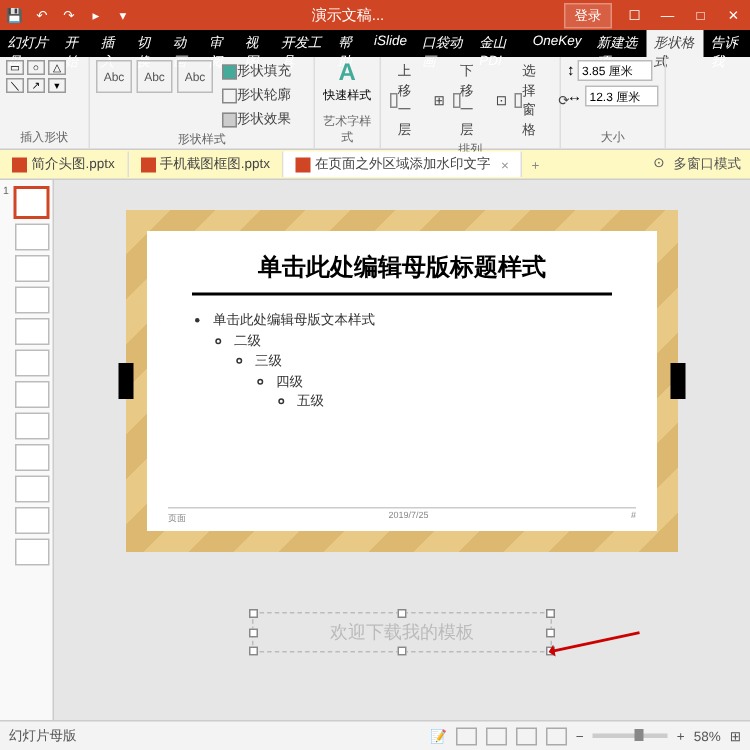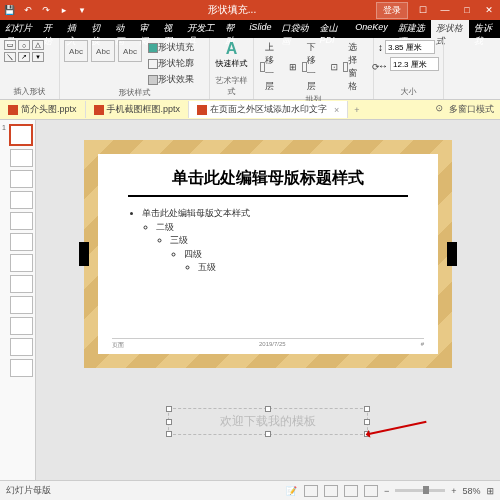--- a/index.html
+++ b/index.html
@@ -69,21 +69,21 @@
 <body>
 
 <div class="titlebar">
   <div class="qat">
     <span class="qat-icon">💾</span>
     <span class="qat-icon">↶</span>
     <span class="qat-icon">↷</span>
     <span class="qat-icon">▸</span>
     <span class="qat-icon">▾</span>
   </div>
-  <div class="title-text">形状填充...</div>
+  <div class="title-text">演示文稿...</div>
   <div class="login-btn">登录</div>
   <div class="win-controls">
     <span class="win-btn">☐</span>
     <span class="win-btn">—</span>
     <span class="win-btn">□</span>
     <span class="win-btn">✕</span>
   </div>
 </div>
 
 <div class="tabs">

